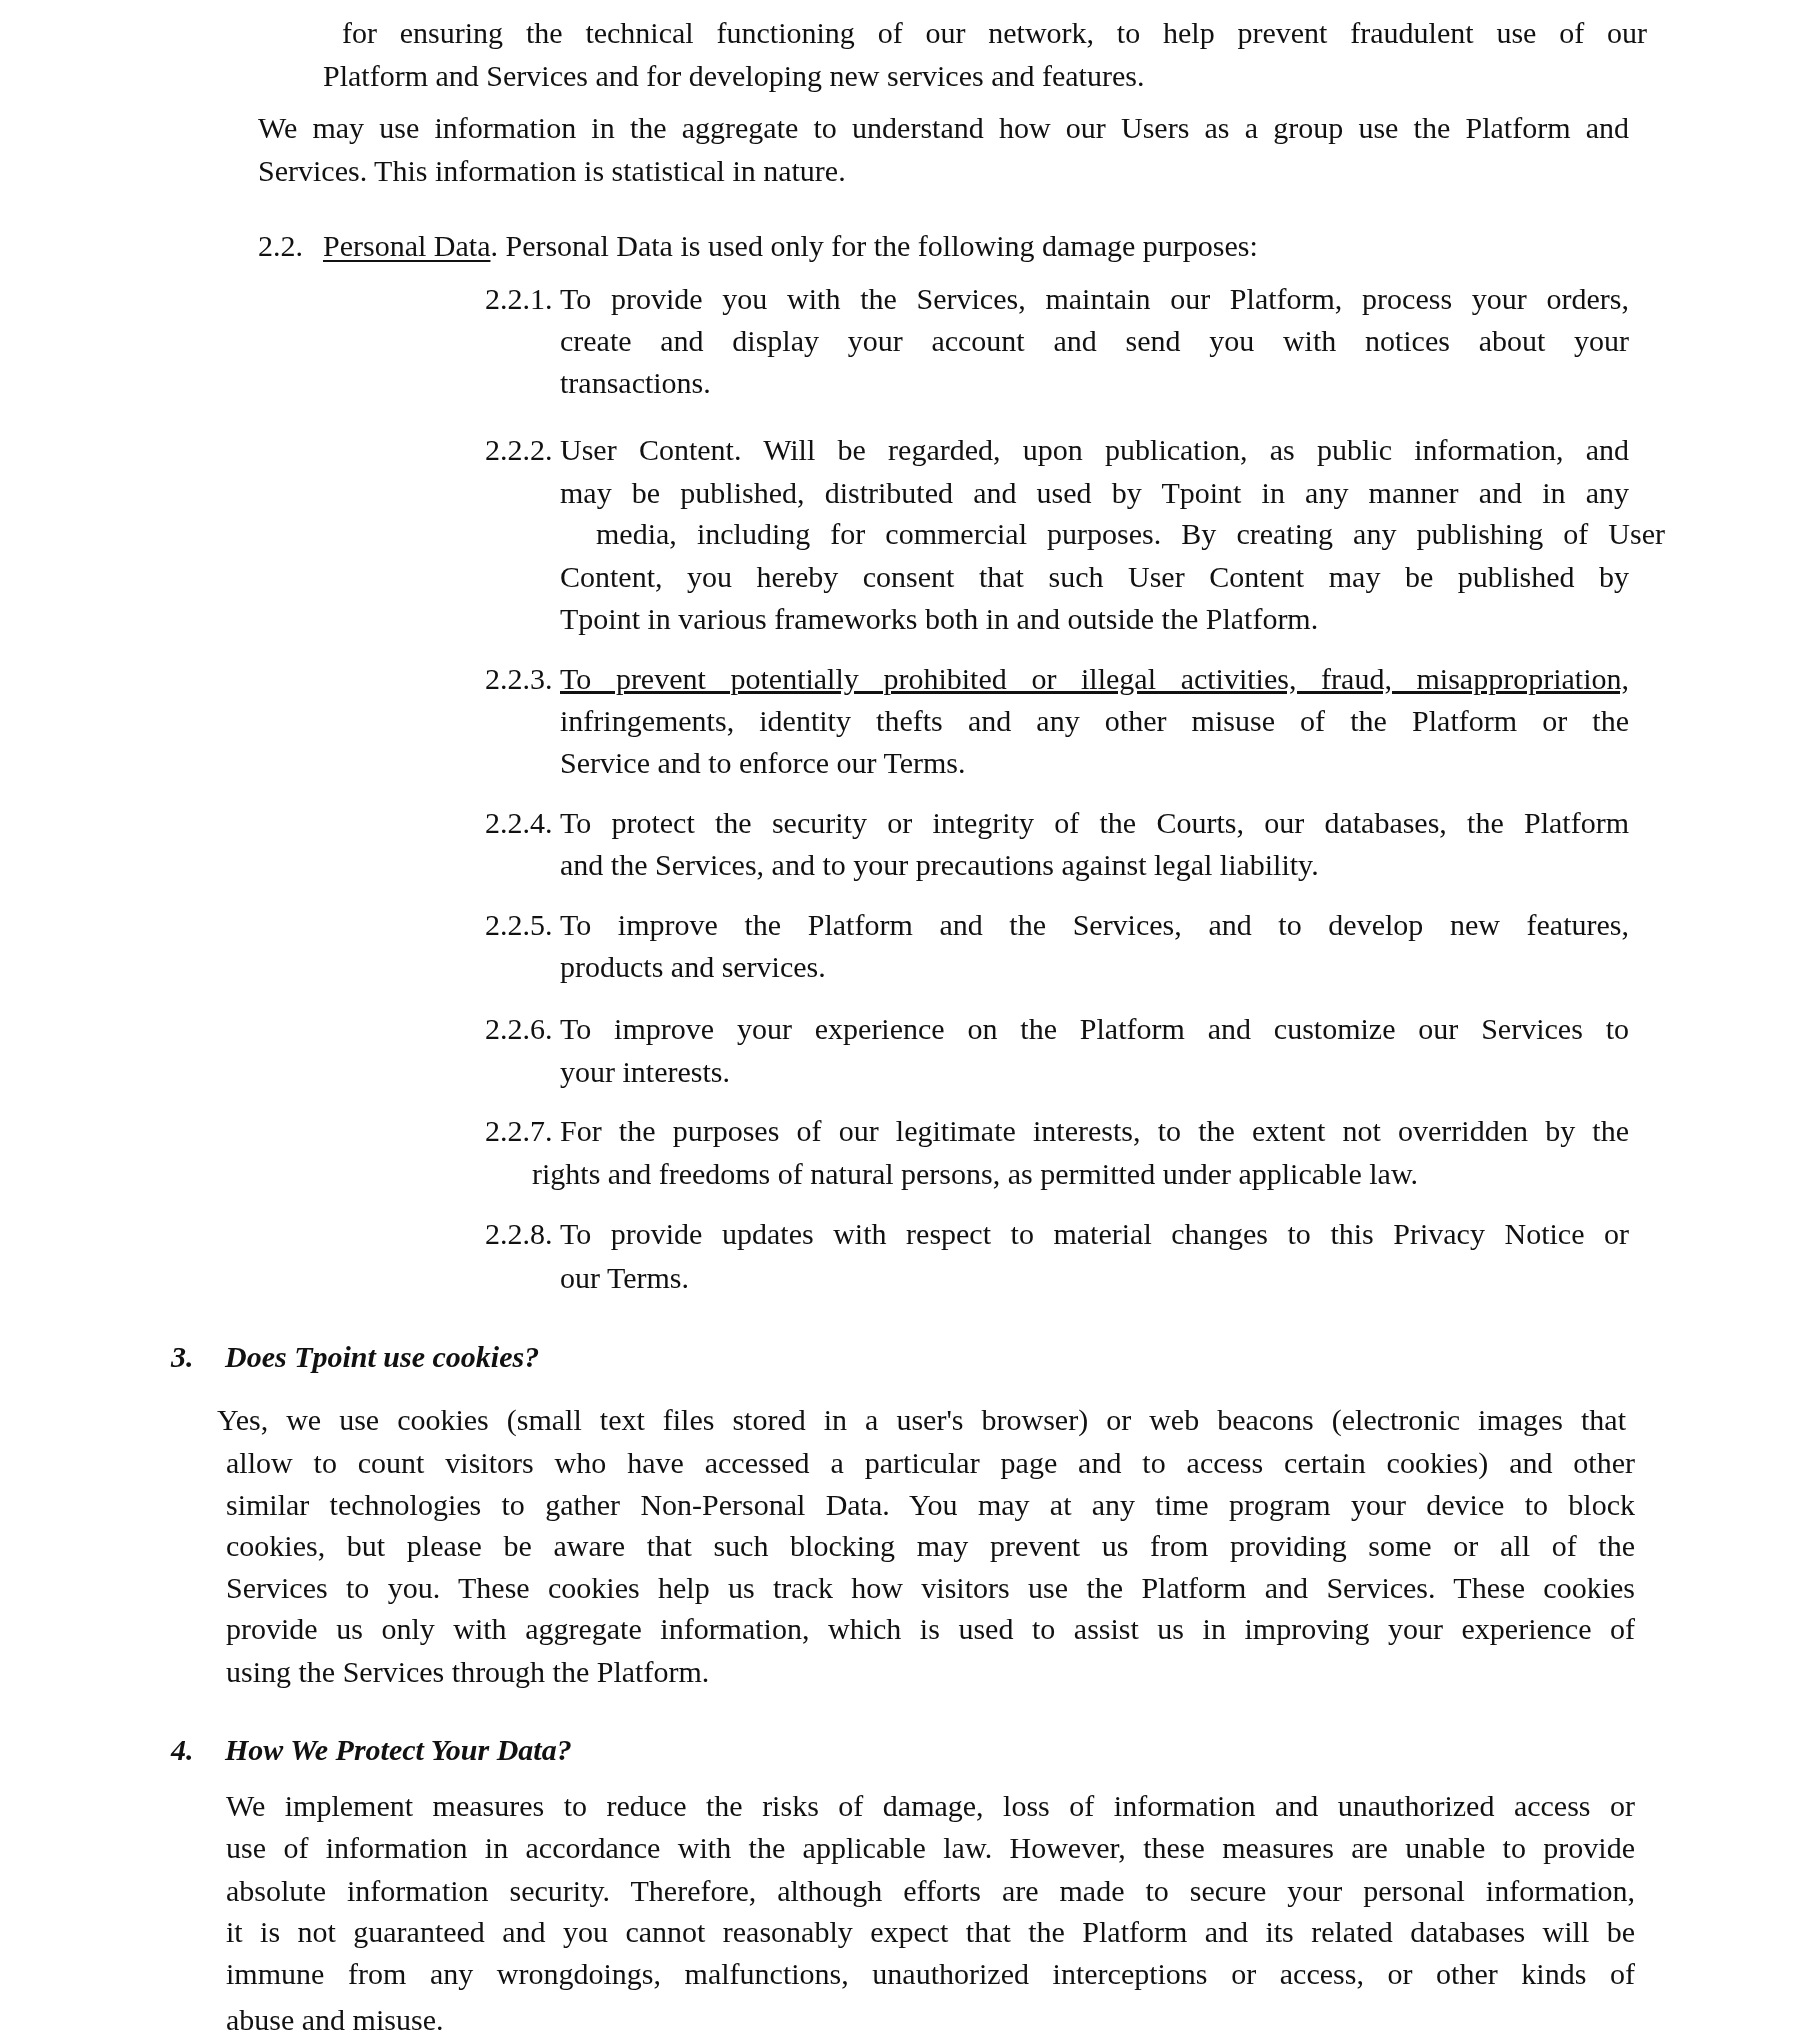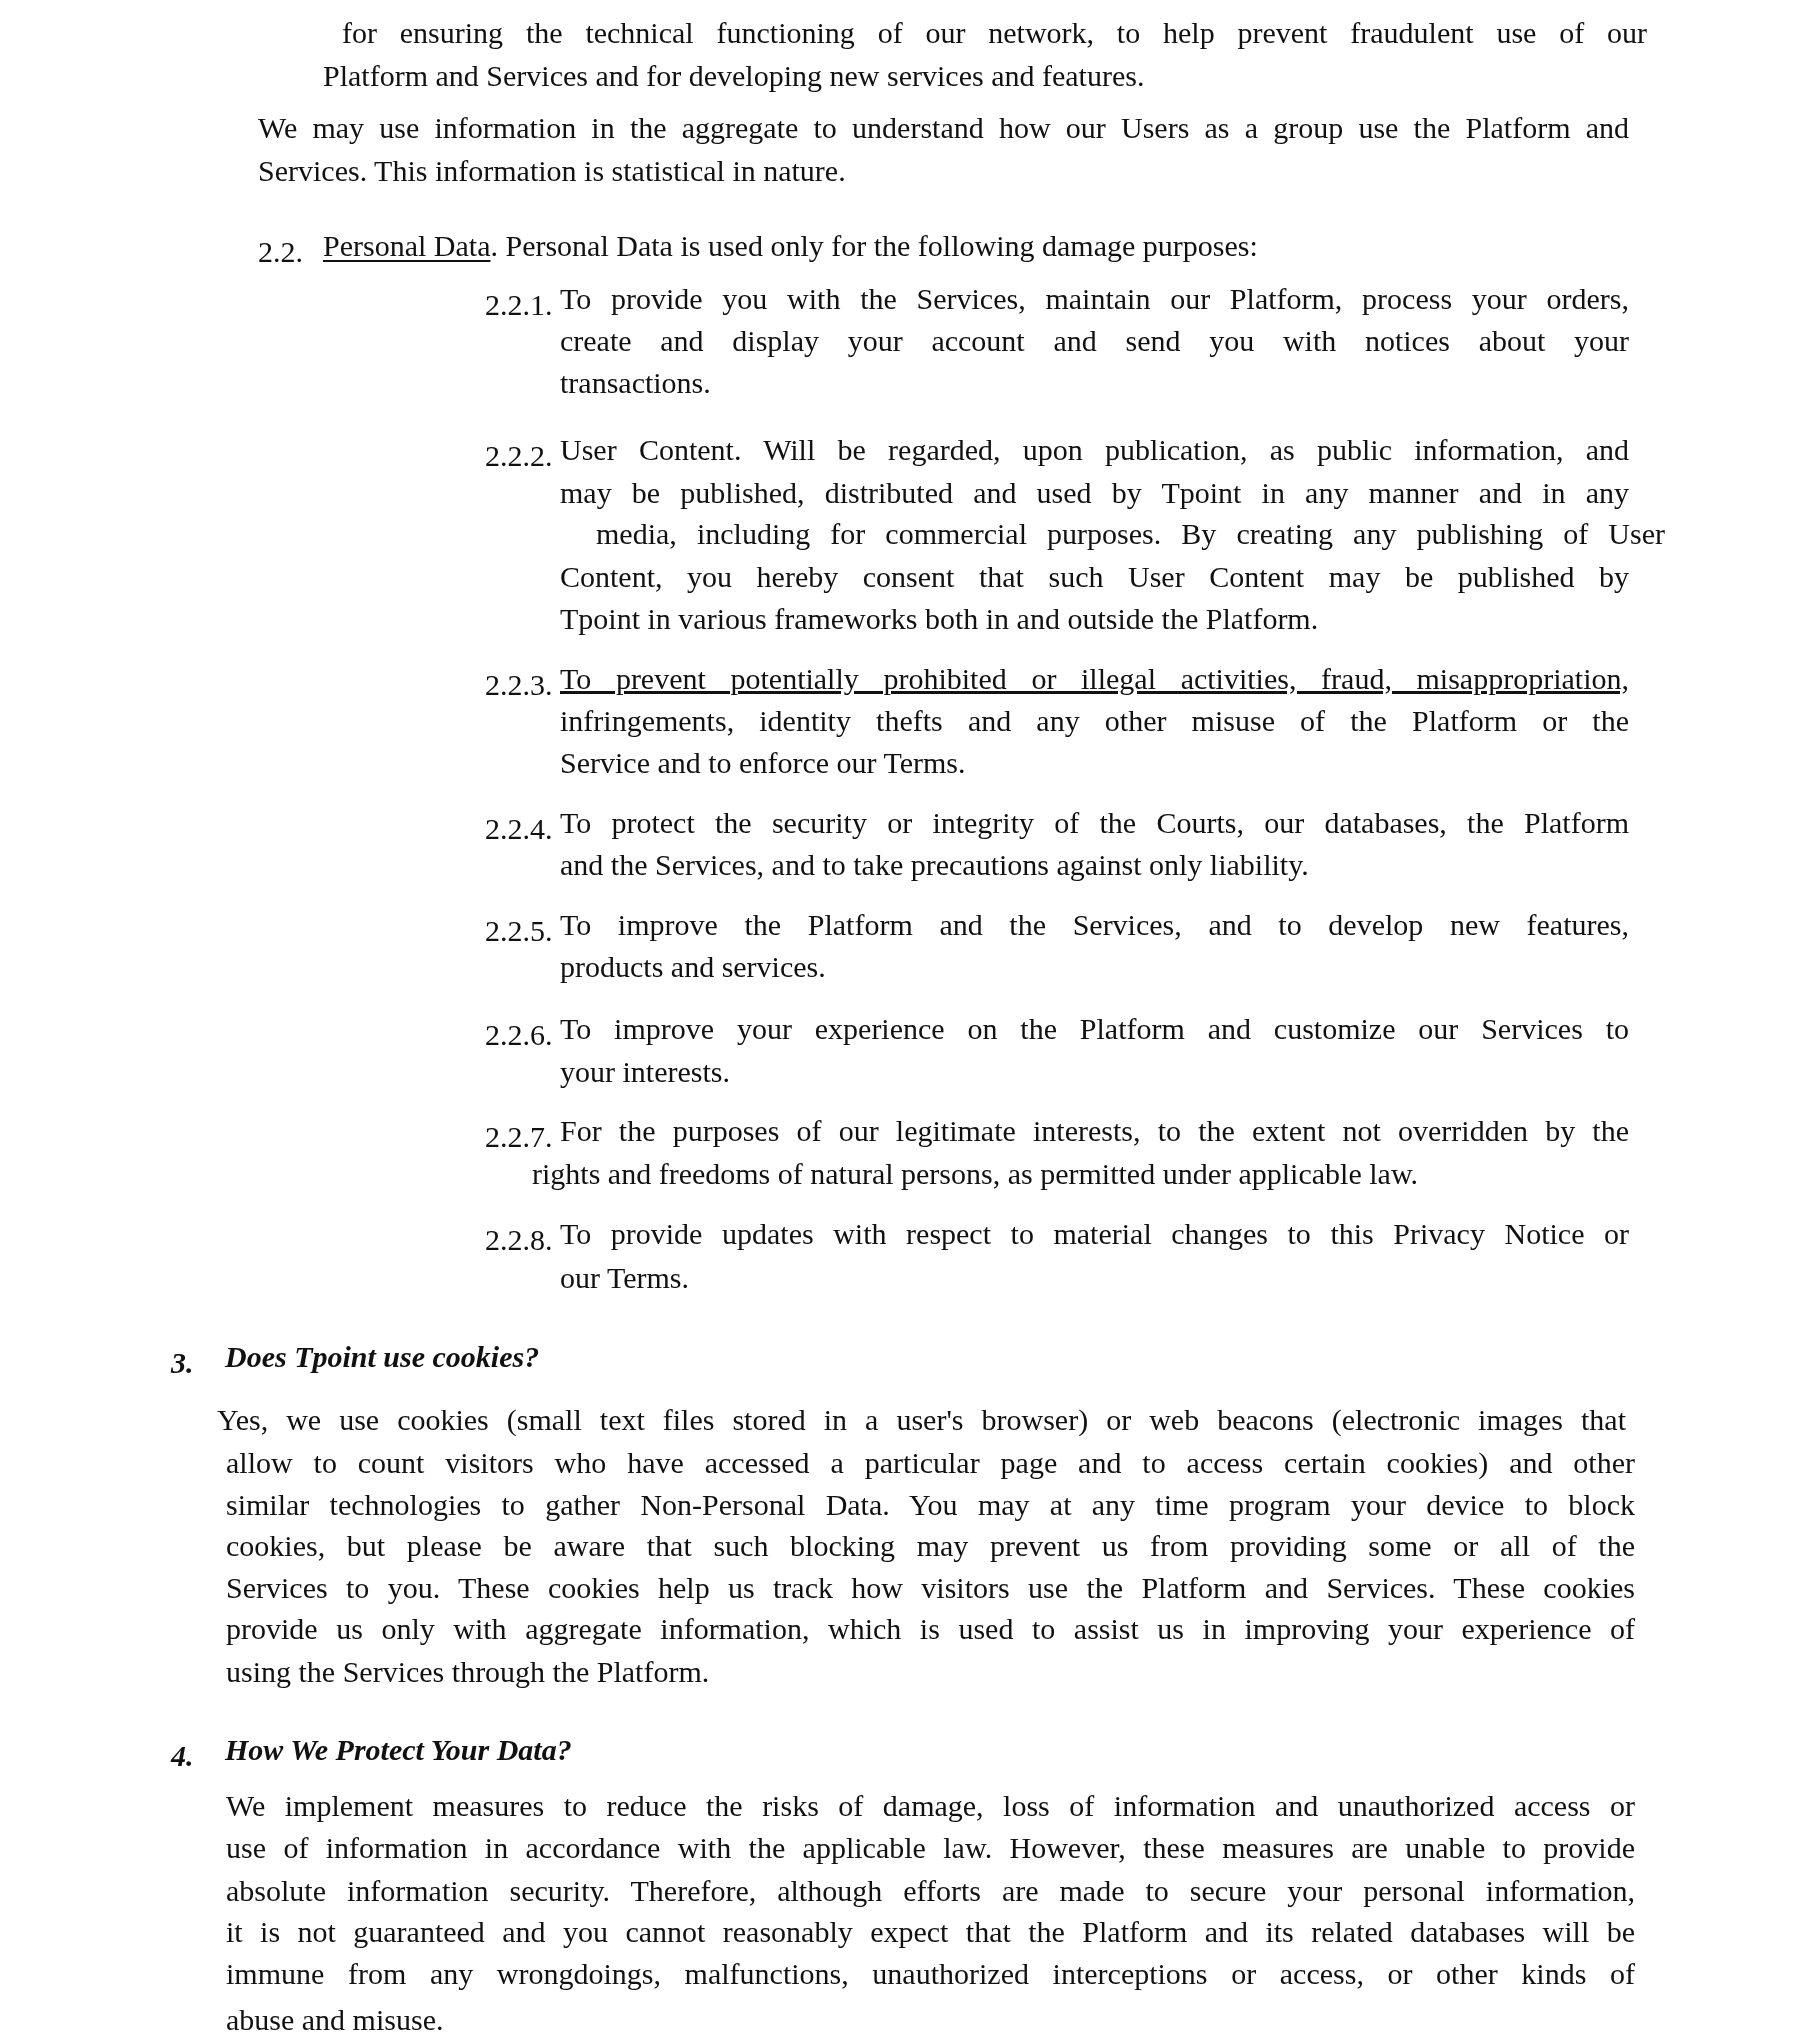--- a/index.html
+++ b/index.html
@@ -36,21 +36,20 @@
     text-decoration-thickness: 1.5px;
   }
   .heading {
     font-weight: bold;
     font-style: italic;
   }
   .num {
     position: absolute;
     white-space: nowrap;
     line-height: 1;
-    margin-top: 6px;
   }
 </style>
 </head>
 <body>
 
 <div>
   <div class="line just" style="left:342px; top:18px; width:1305px;">for ensuring the technical functioning of our network, to help prevent fraudulent use of our</div>
   <div class="line left" style="left:323px; top:61px; width:1305px;">Platform and Services and for developing new services and features.</div>
 </div>
 
@@ -83,21 +82,21 @@
 <div>
   <div class="num" style="left:485px; top:664px;">2.2.3.</div>
   <div class="line just" style="left:560px; top:664px; width:1069px;text-decoration:underline;">To prevent potentially prohibited or illegal activities, fraud, misappropriation,</div>
   <div class="line just" style="left:560px; top:706px; width:1069px;">infringements, identity thefts and any other misuse of the Platform or the</div>
   <div class="line left" style="left:560px; top:748px; width:1069px;">Service and to enforce our Terms.</div>
 </div>
 
 <div>
   <div class="num" style="left:485px; top:808px;">2.2.4.</div>
   <div class="line just" style="left:560px; top:808px; width:1069px;">To protect the security or integrity of the Courts, our databases, the Platform</div>
-  <div class="line left" style="left:560px; top:850px; width:1069px;">and the Services, and to take precautions against only liability.</div>
+  <div class="line left" style="left:560px; top:850px; width:1069px;">and the Services, and to your precautions against legal liability.</div>
 </div>
 
 <div>
   <div class="num" style="left:485px; top:910px;">2.2.5.</div>
   <div class="line just" style="left:560px; top:910px; width:1069px;">To improve the Platform and the Services, and to develop new features,</div>
   <div class="line left" style="left:560px; top:952px; width:1069px;">products and services.</div>
 </div>
 
 <div>
   <div class="num" style="left:485px; top:1014px;">2.2.6.</div>

